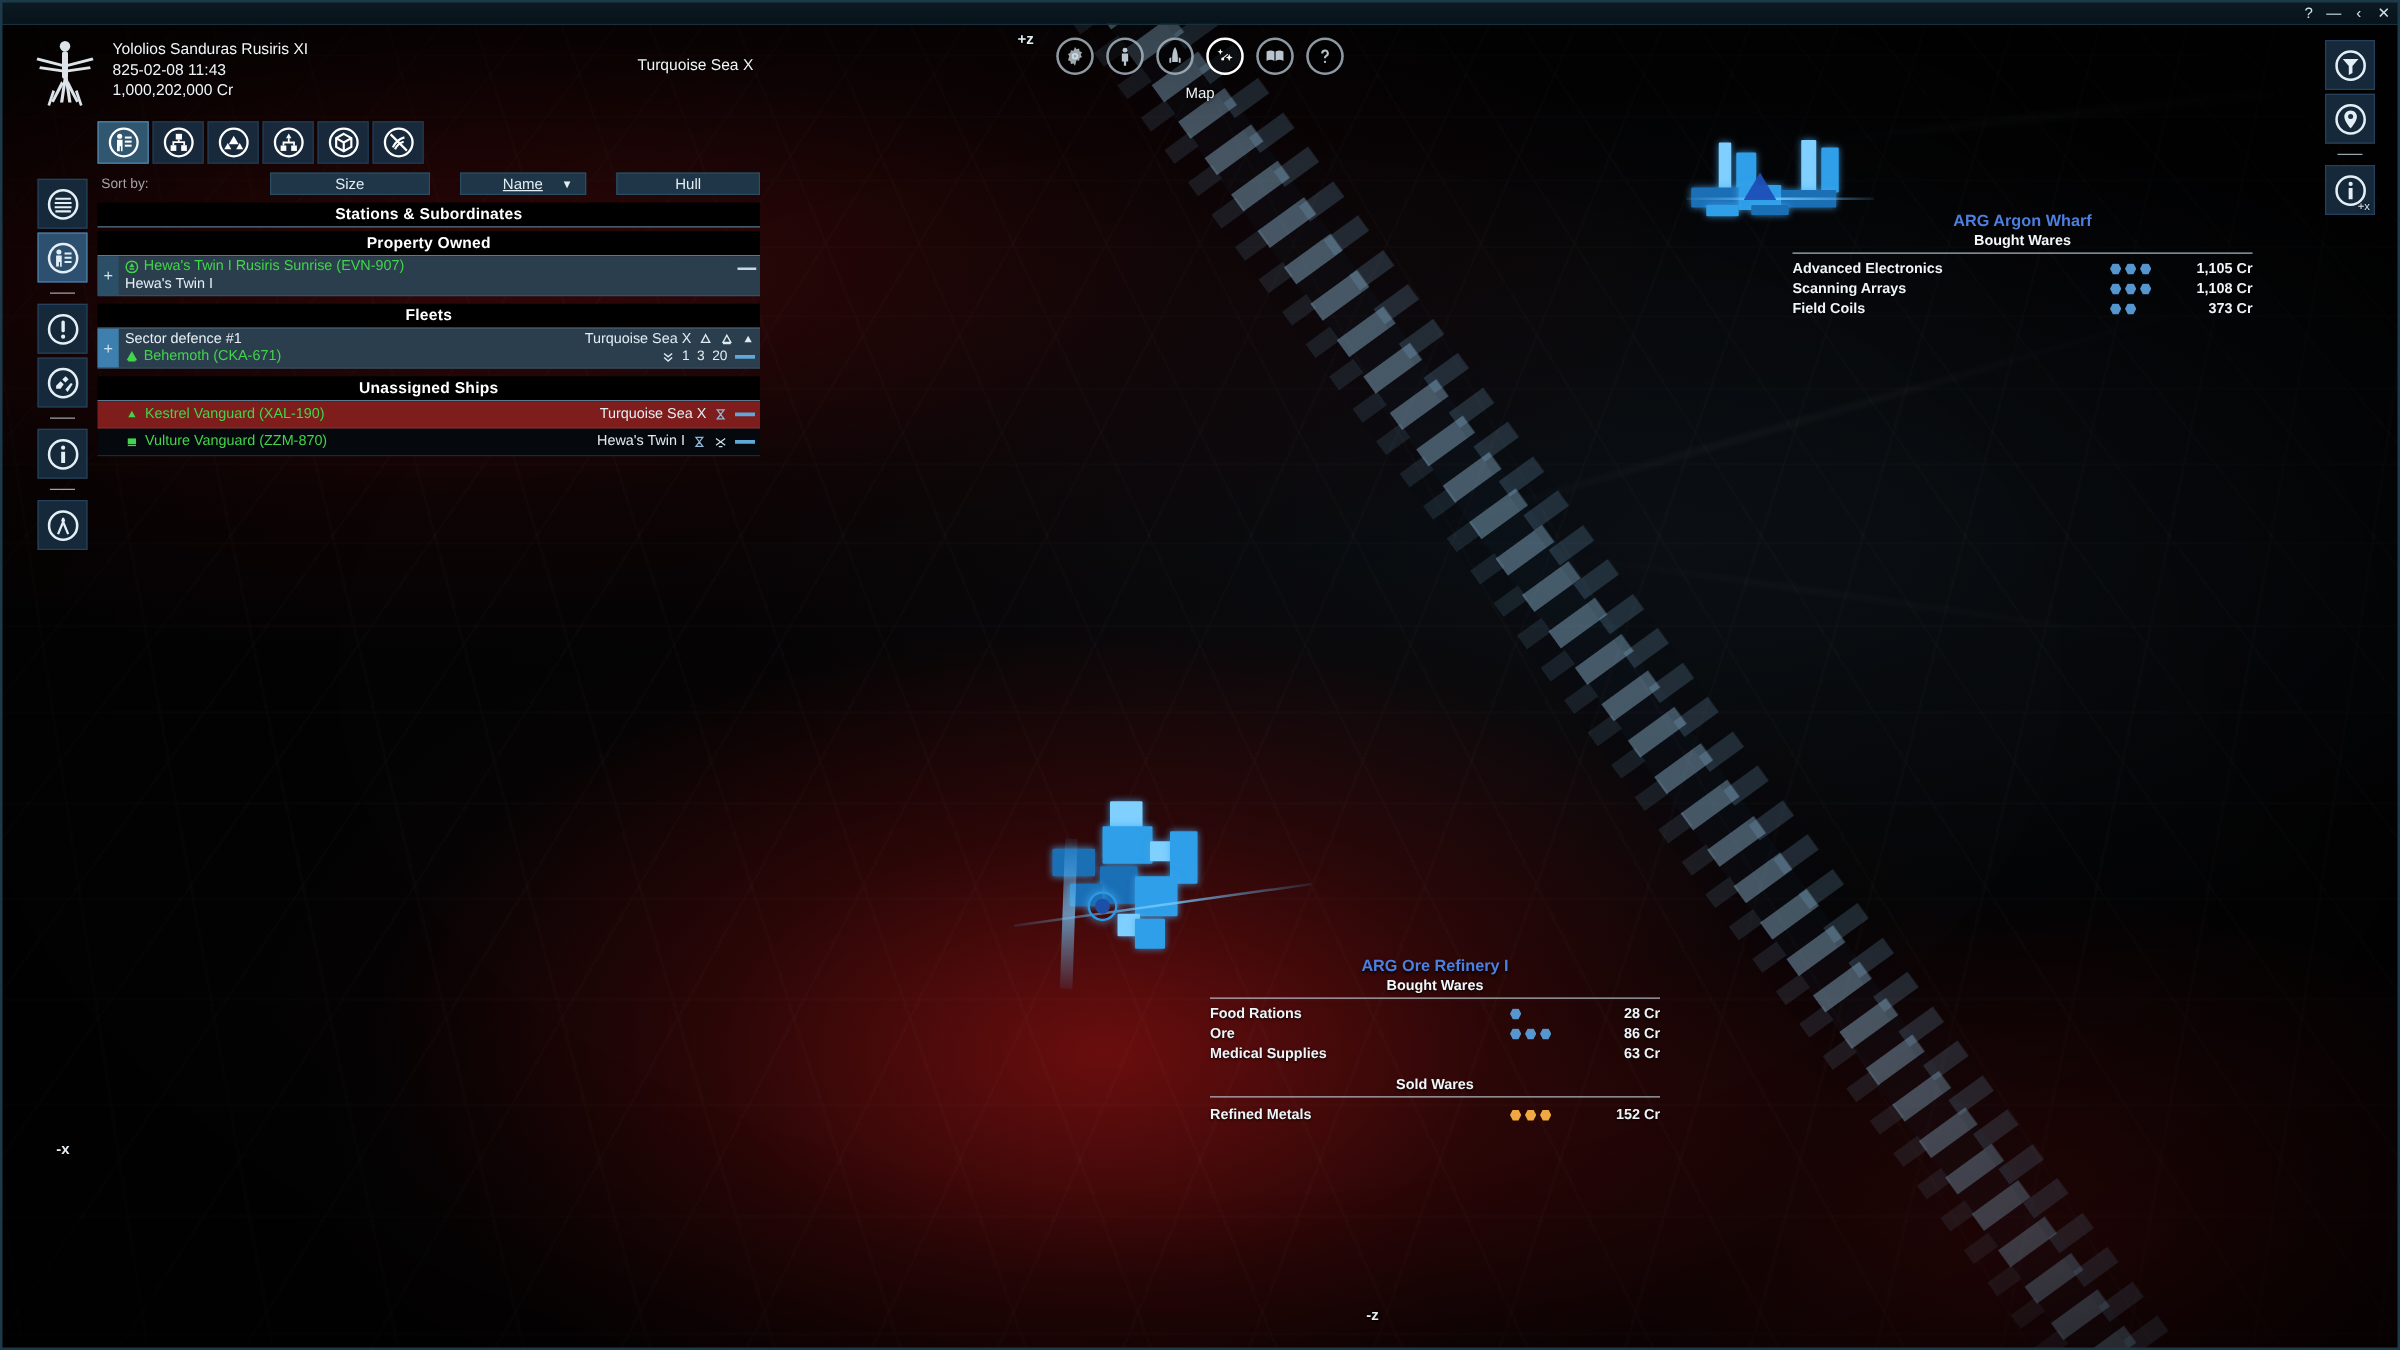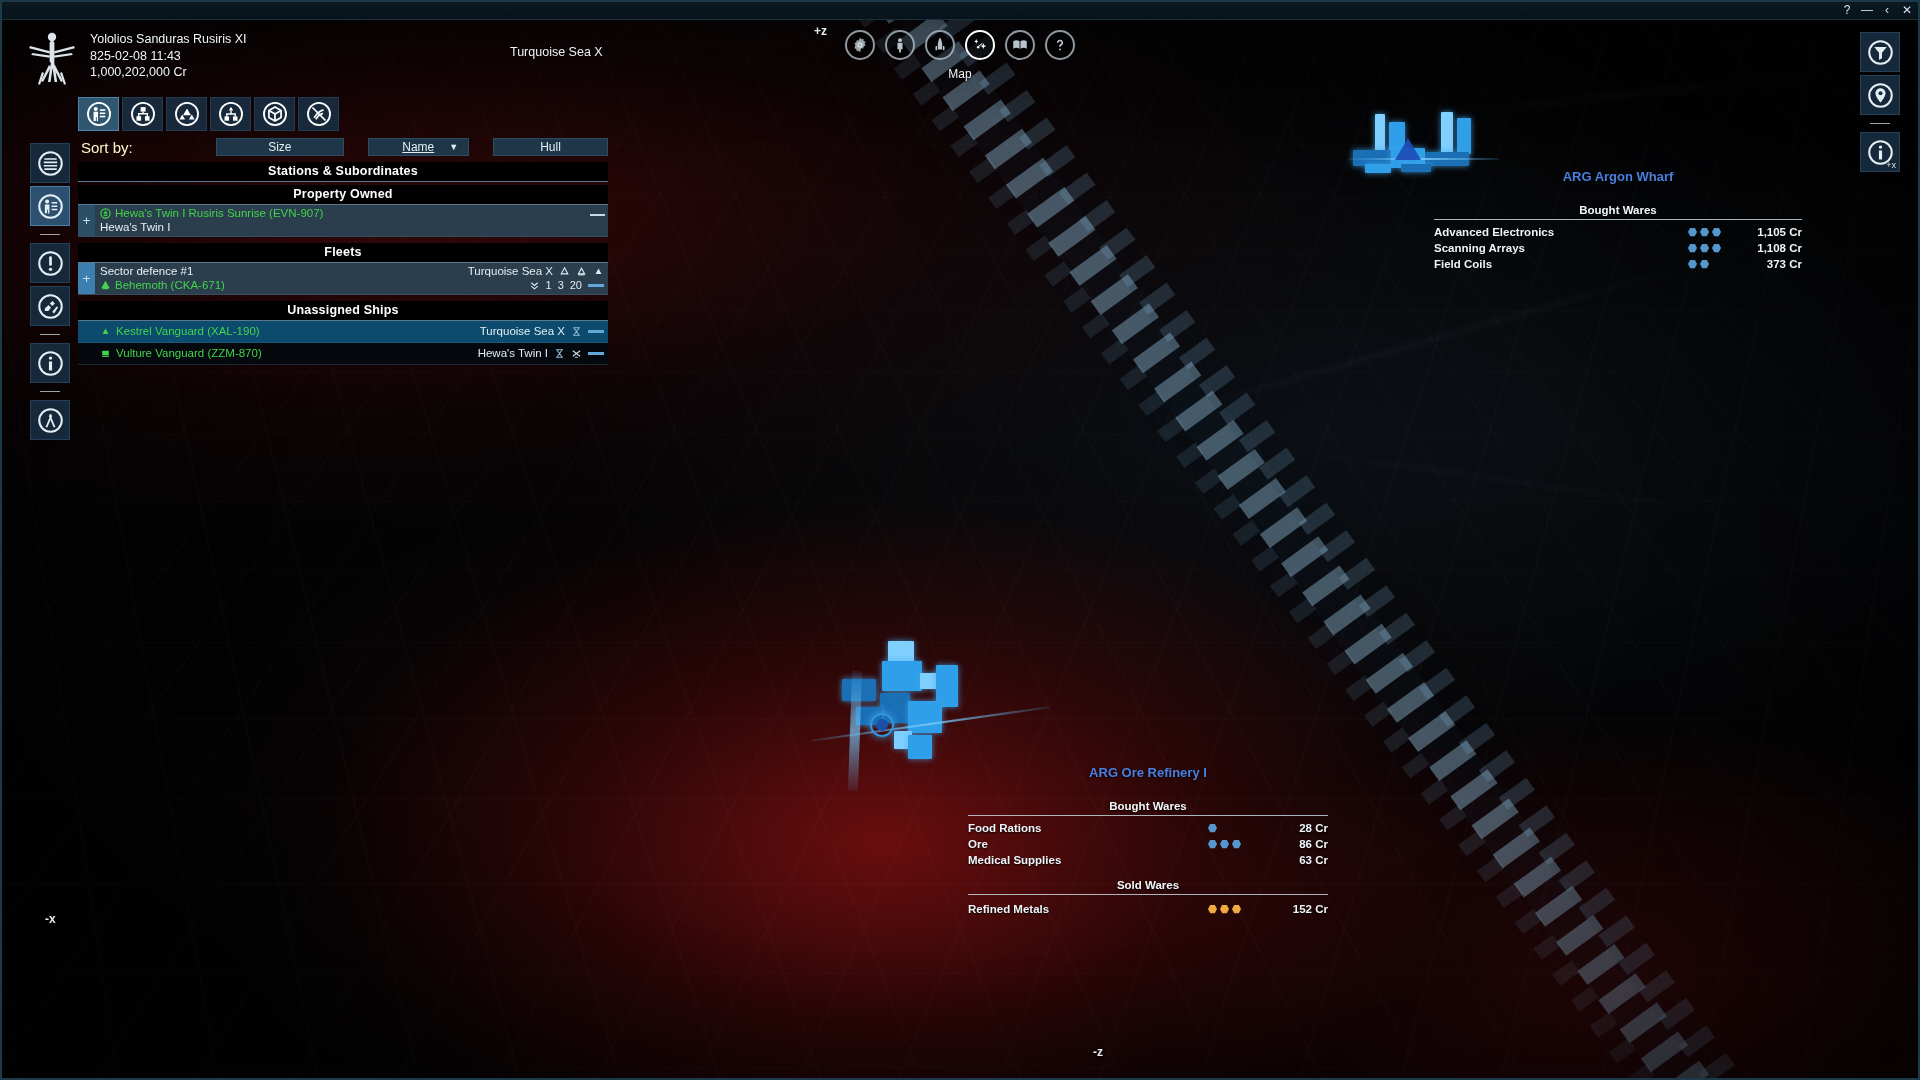--- a/index.html
+++ b/index.html
@@ -175,21 +175,21 @@
   .filter-tabs { display: flex; gap: 3px; }
   .filter-tab {
     width: 41px; height: 34px;
     background: #17293a; border: 1px solid #223b52;
     display: flex; align-items: center; justify-content: center; cursor: pointer;
   }
   .filter-tab.active { background: #31566f; border-color: #4d85ab; }
   .filter-tab svg { width: 26px; height: 26px; }
 
   .sortrow { display: flex; align-items: center; margin-top: 7px; height: 18px; }
-  .sortrow .lbl { width: 128px; font-size: 15px; color: #fef9c3; padding-left: 3px; }
+  .sortrow .lbl { width: 128px; font-size: 11px; color: #a3a3a3; padding-left: 3px; }
   .sort-btn {
     height: 18px; background: #1e3647; border: 1px solid #2b4c61;
     font-size: 12px; color: #e3edf4; display:flex; align-items:center; justify-content:center;
     cursor: pointer; position: relative; margin-left: 24px;
   }
   .sort-btn.size { width: 143px; }
   .sort-btn.name { width: 114px; text-decoration: underline; }
   .sort-btn.hull { width: 129px; }
   .sort-btn .caret { position: absolute; right: 10px; font-size: 9px; }
 
@@ -219,21 +219,21 @@
   .ico-sm { width: 11px; height: 11px; display:inline-block; vertical-align: middle; }
   .ico-sm.green path, .ico-sm.green polygon { fill: #42d44a; }
   .minus-mark { position: absolute; right: 3px; top: 9px; width: 15px; height: 2px; background: #c8d9e4; }
   .bluebar { width: 16px; height: 3px; background: #5fa8d8; display:inline-block; }
 
   .count-line { display:flex; align-items:center; gap: 10px; font-size: 11px; color:#dfeaf2; }
 
   
   .station-panel { position: absolute; }
   .station-title { font-size: 13px; color: #4b7fe0; text-align: center; font-weight: bold; text-shadow: 0 1px 3px #000; }
-  .wares-head { font-size: 11.5px; font-weight: bold; color: #f2f7fa; text-align: center; margin-top: 20px; text-shadow: 0 1px 2px #000;}
+  .wares-head { font-size: 11.5px; font-weight: bold; color: #f2f7fa; text-align: center; margin-top: 3px; text-shadow: 0 1px 2px #000;}
   .wares-rule { height: 1px; background: #c3d4de; margin-top: 3px; opacity:.85; }
   .ware-row {
     display: flex; align-items: center; height: 16px; font-size: 11.5px; color: #eef4f8;
     text-shadow: 0 1px 2px #000;
   }
   .ware-name { font-weight: bold; }
   .ware-dots { position: absolute; display: flex; gap: 3px; }
   .dot { width: 9px; height: 9px; background: #5596cf; clip-path: polygon(25% 2%, 75% 2%, 100% 50%, 75% 98%, 25% 98%, 0% 50%); }
   .dot.orange { background: #f0a940; }
   .ware-price { position: absolute; text-align: right; font-weight: bold; }
@@ -601,21 +601,21 @@
             <span>3</span>
             <span>20</span>
             <span class="bluebar"></span>
           </span>
         </div>
       </div>
     </div>
 
     <div class="section-head" style="margin-top:6px;">Unassigned Ships</div>
 
-    <div class="prop-row" style="background:#0c4a6e;align-items:flex-end;">
+    <div class="prop-row" style="background:#7f1d1d;align-items:flex-end;">
       <div class="row-body" style="padding-left:22px;">
         <div class="row-line" style="height:18px;">
           <svg class="ico-sm green" viewBox="0 0 12 12" style="margin-right:5px;">
               <path d="M6 2.8l3.2 5.8H2.8z" fill="#42d44a"></path>
             </svg>
           <span class="nm green">Kestrel Vanguard (XAL-190)</span>
           <span class="right">
             <span>Turquoise Sea X</span>
             <svg class="ico-sm" viewBox="0 0 12 12">
                 <path d="M3 2h6l-3 4 3 4H3l3-4z" fill="none" stroke="#8fb8d6" stroke-width="1.1"></path>

